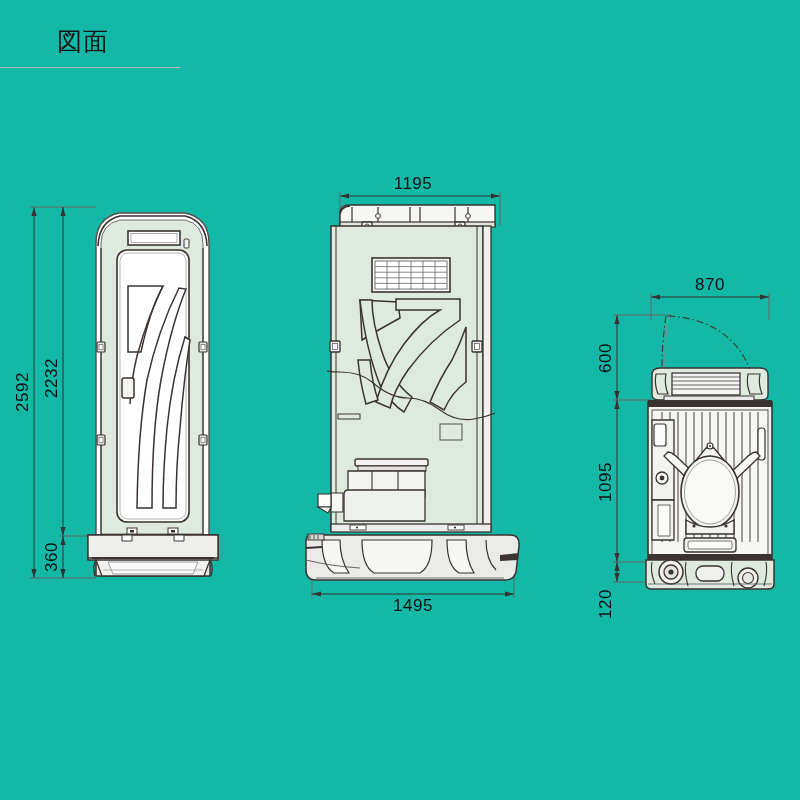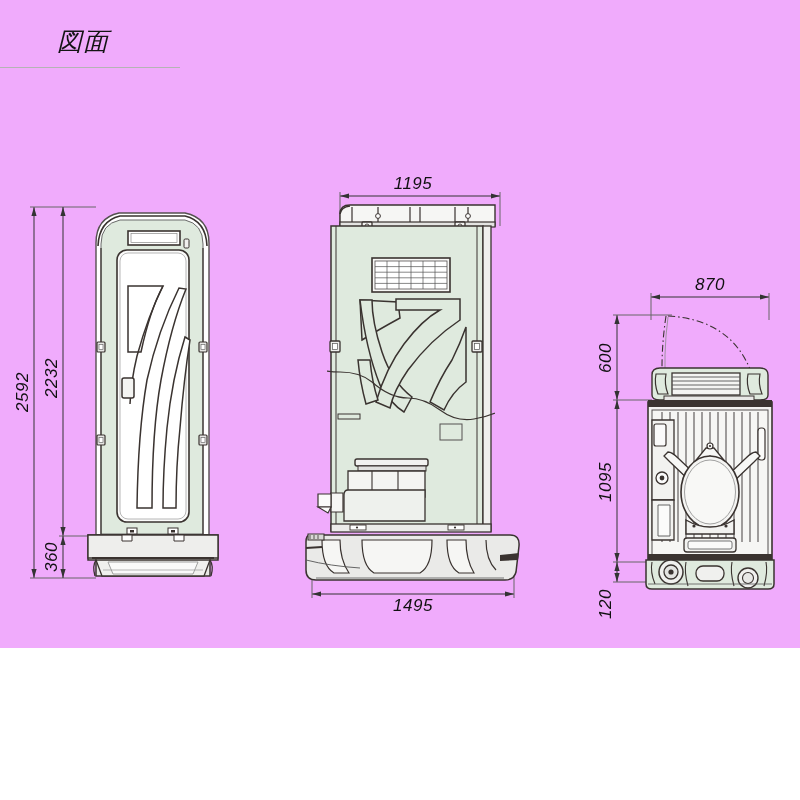--- a/index.html
+++ b/index.html
@@ -10,23 +10,22 @@
   body {
     width: 800px;
     height: 800px;
     font-family: "Liberation Sans", sans-serif;
     position: relative;
     overflow: hidden;
   }
   #page {
     position: relative;
     width: 800px;
-    height: 648px;
-    background: #f0abfc;
-    font-style: italic;
+    height: 800px;
+    background: #14b8a6;
   }
   .title-block {
     position: absolute;
     left: 0;
     top: 26px;
     width: 180px;
     height: 44px;
   }
   .title-text {
     position: absolute;

